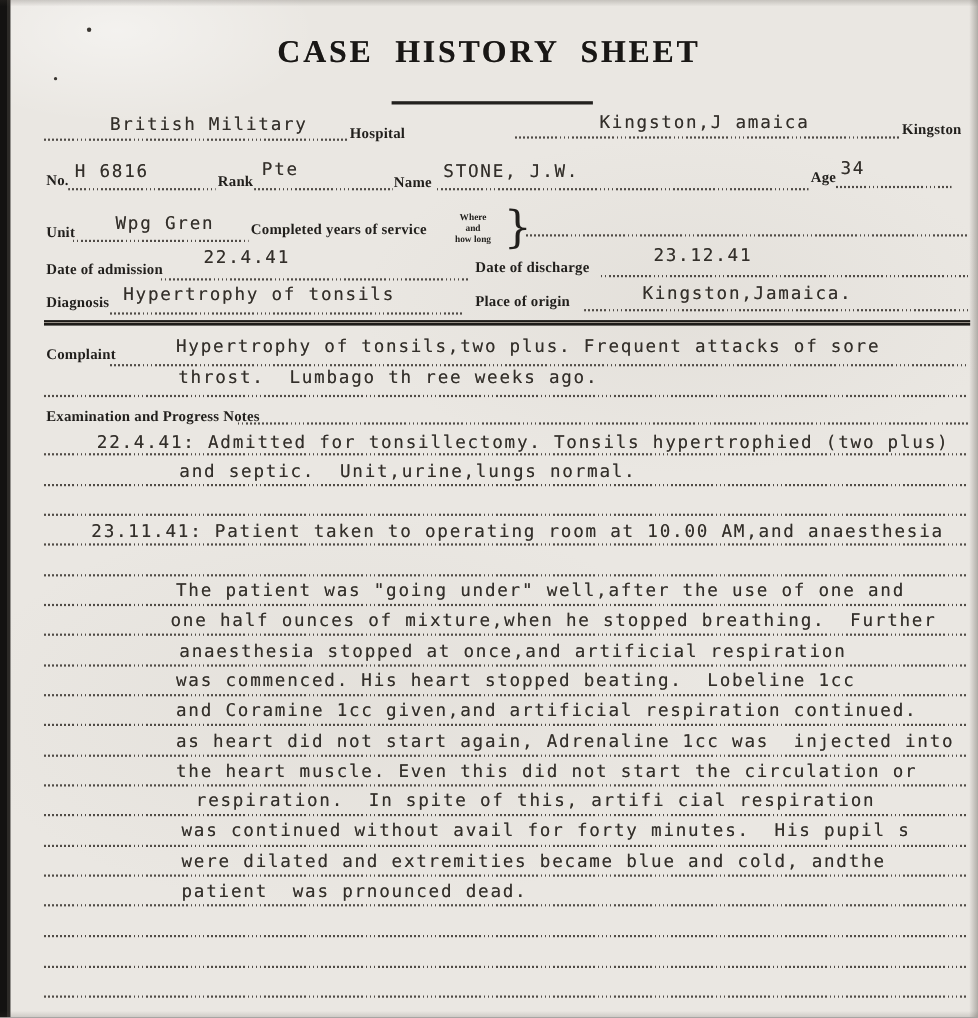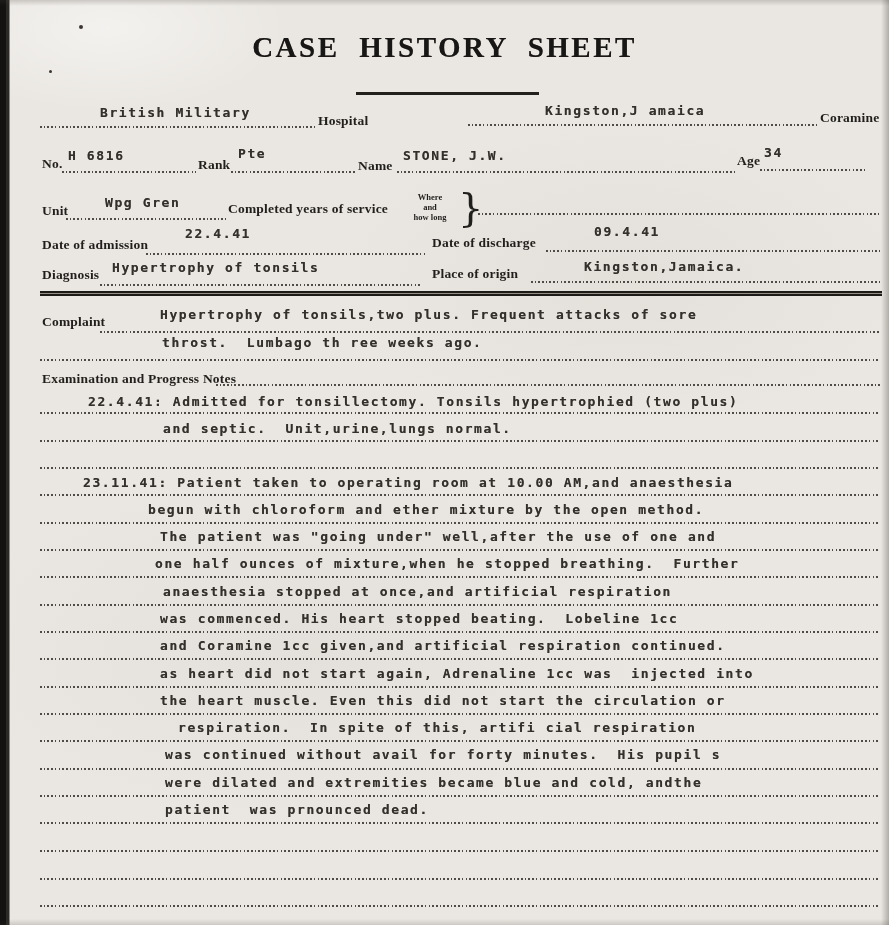--- a/index.html
+++ b/index.html
@@ -40,21 +40,21 @@
     color:#211f1c;letter-spacing:0.2px;
   }
   .lbl-sm{position:absolute;font-size:8.5px;font-weight:bold;line-height:10px;
     text-align:center;color:#211f1c;}
   .brace{position:absolute;font-size:40px;font-weight:normal;color:#211f1c;
     font-family:"DejaVu Serif",serif;}
 
   .typed{
     position:absolute;white-space:pre;
     font-family:"DejaVu Sans Mono", monospace;
-    font-size:13px;line-height:18px;font-weight:bold;
+    font-size:16px;line-height:18px;font-weight:normal;
     letter-spacing:1.6px;color:#332f2a;
     text-shadow:0 0 0.6px rgba(51,47,42,0.55);
   }
   .dotline{
     position:absolute;height:2px;
     background-image:repeating-linear-gradient(90deg,
       rgba(58,53,48,0.88) 0px, rgba(58,53,48,0.88) 1.6px,
       rgba(58,53,48,0) 1.6px, rgba(58,53,48,0) 3.7px);
   }
 </style>
@@ -71,21 +71,21 @@
   <div class="speck" style="left:49px;top:70px;width:3px;height:3px"></div>
 
   <div class="title">CASE HISTORY SHEET</div>
   <div class="title-rule" style="left:356px;top:92px;width:183px"></div>
 
   <div class="typed" style="left:100px;top:104px">British Military</div>
   <div class="dotline" style="left:40px;top:126px;width:276px"></div>
   <div class="lbl" style="left:318px;top:113px">Hospital</div>
   <div class="typed" style="left:545px;top:102px">Kingston,J amaica</div>
   <div class="dotline" style="left:468px;top:124px;width:350px"></div>
-  <div class="lbl" style="left:820px;top:110px">Coramine</div>
+  <div class="lbl" style="left:820px;top:110px">Kingston</div>
 
   <div class="lbl" style="left:42px;top:156px">No.</div>
   <div class="typed" style="left:68px;top:147px">H 6816</div>
   <div class="dotline" style="left:62px;top:171px;width:134px"></div>
   <div class="lbl" style="left:198px;top:157px">Rank</div>
   <div class="typed" style="left:238px;top:145px">Pte</div>
   <div class="dotline" style="left:231px;top:171px;width:126px"></div>
   <div class="lbl" style="left:358px;top:158px">Name</div>
   <div class="typed" style="left:403px;top:147px">STONE, J.W.</div>
   <div class="dotline" style="left:397px;top:171px;width:338px"></div>
@@ -100,21 +100,21 @@
   <div class="lbl-sm" style="left:403px;top:192px;width:54px">Where</div>
   <div class="lbl-sm" style="left:403px;top:202px;width:54px">and</div>
   <div class="lbl-sm" style="left:403px;top:212px;width:54px">how long</div>
   <div class="brace" style="left:458px;top:184px">}</div>
   <div class="dotline" style="left:478px;top:213px;width:402px"></div>
 
   <div class="lbl" style="left:42px;top:237px">Date of admission</div>
   <div class="typed" style="left:185px;top:225px">22.4.41</div>
   <div class="dotline" style="left:146px;top:253px;width:280px"></div>
   <div class="lbl" style="left:432px;top:235px">Date of discharge</div>
-  <div class="typed" style="left:594px;top:223px">09.4.41</div>
+  <div class="typed" style="left:594px;top:223px">23.12.41</div>
   <div class="dotline" style="left:546px;top:250px;width:334px"></div>
 
   <div class="lbl" style="left:42px;top:267px">Diagnosis</div>
   <div class="typed" style="left:112px;top:259px">Hypertrophy of tonsils</div>
   <div class="dotline" style="left:100px;top:284px;width:320px"></div>
   <div class="lbl" style="left:432px;top:266px">Place of origin</div>
   <div class="typed" style="left:584px;top:258px">Kingston,Jamaica.</div>
   <div class="dotline" style="left:531px;top:281px;width:349px"></div>
 
   <div class="thick-rule" style="left:40px;top:291px;width:842px"></div>
@@ -128,21 +128,20 @@
   <div class="lbl" style="left:42px;top:371px">Examination and Progress Notes</div>
   <div class="dotline" style="left:216px;top:384px;width:664px"></div>
 
   <div class="typed" style="left:88px;top:393px">22.4.41: Admitted for tonsillectomy. Tonsils hypertrophied (two plus)</div>
   <div class="dotline" style="left:40px;top:412px;width:840px"></div>
   <div class="typed" style="left:163px;top:420px">and septic.  Unit,urine,lungs normal.</div>
   <div class="dotline" style="left:40px;top:440px;width:840px"></div>
   <div class="dotline" style="left:40px;top:467px;width:840px"></div>
   <div class="typed" style="left:83px;top:474px">23.11.41: Patient taken to operating room at 10.00 AM,and anaesthesia</div>
   <div class="dotline" style="left:40px;top:494px;width:840px"></div>
-  <div class="typed" style="left:148px;top:501px">begun with chloroform and ether mixture by the open method.</div>
   <div class="dotline" style="left:40px;top:522px;width:840px"></div>
   <div class="typed" style="left:160px;top:528px">The patient was "going under" well,after the use of one and</div>
   <div class="dotline" style="left:40px;top:549px;width:840px"></div>
   <div class="typed" style="left:155px;top:555px">one half ounces of mixture,when he stopped breathing.  Further</div>
   <div class="dotline" style="left:40px;top:576px;width:840px"></div>
   <div class="typed" style="left:163px;top:583px">anaesthesia stopped at once,and artificial respiration</div>
   <div class="dotline" style="left:40px;top:604px;width:840px"></div>
   <div class="typed" style="left:160px;top:610px">was commenced. His heart stopped beating.  Lobeline 1cc</div>
   <div class="dotline" style="left:40px;top:631px;width:840px"></div>
   <div class="typed" style="left:160px;top:637px">and Coramine 1cc given,and artificial respiration continued.</div>

